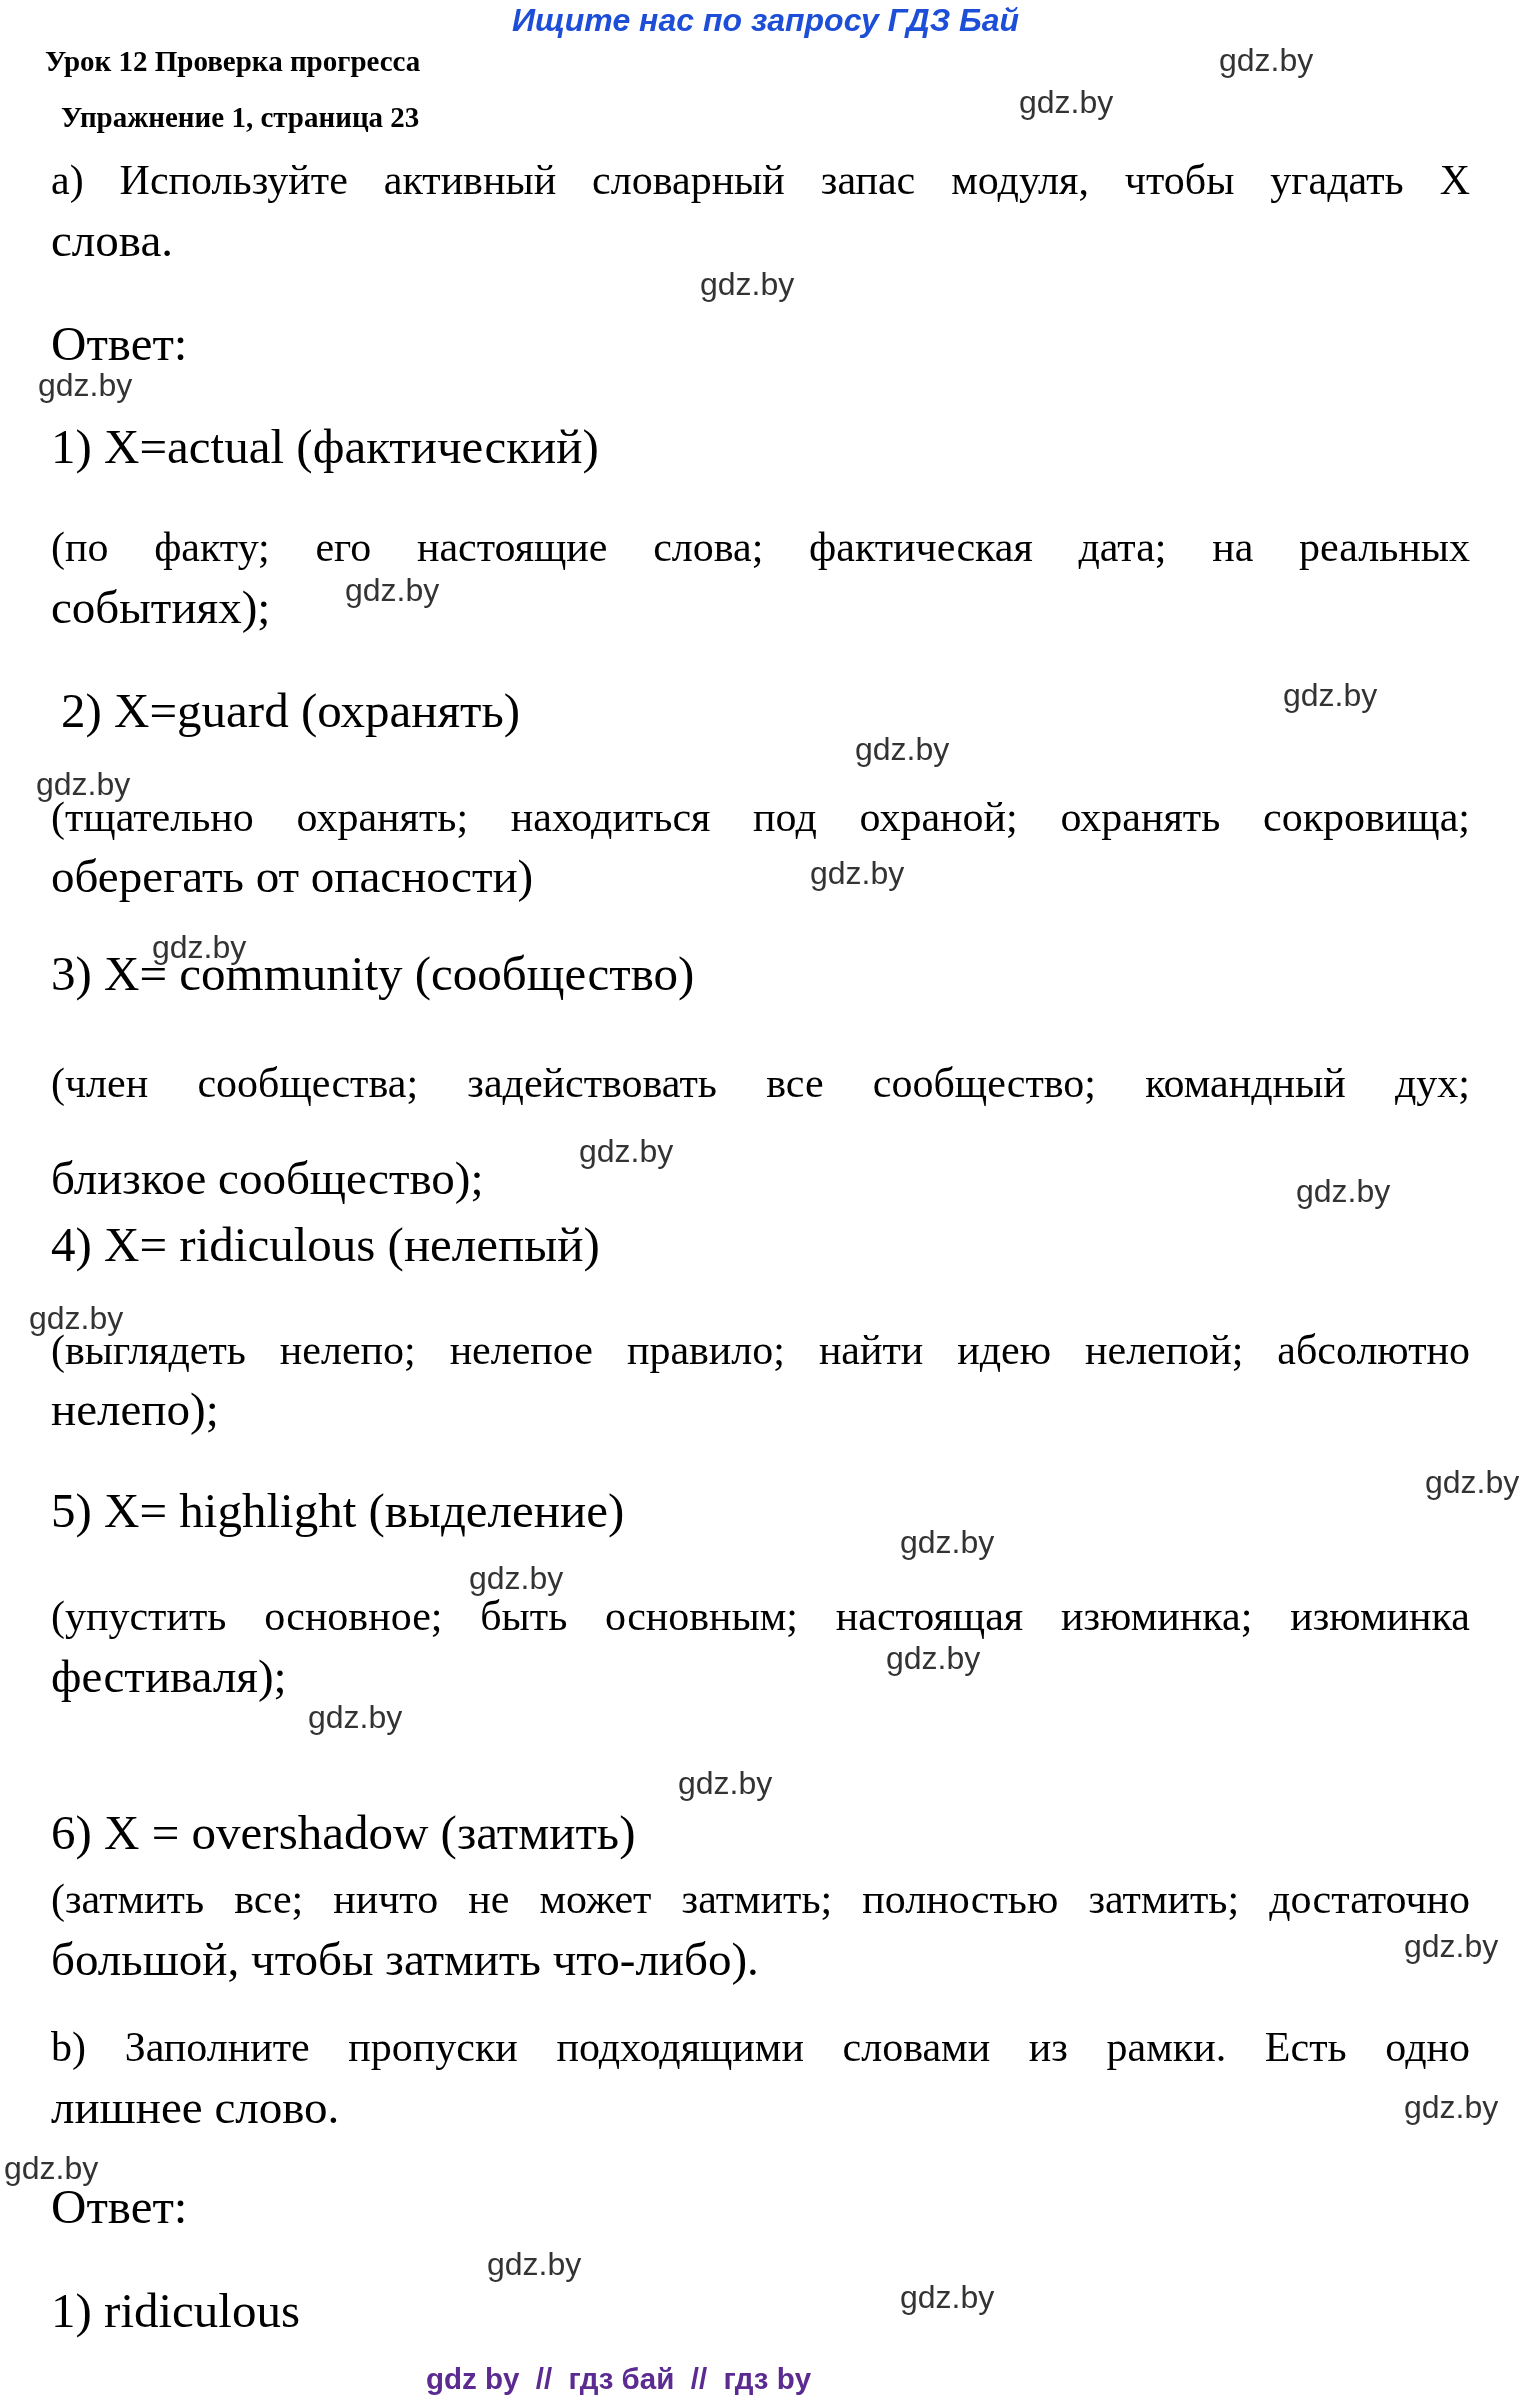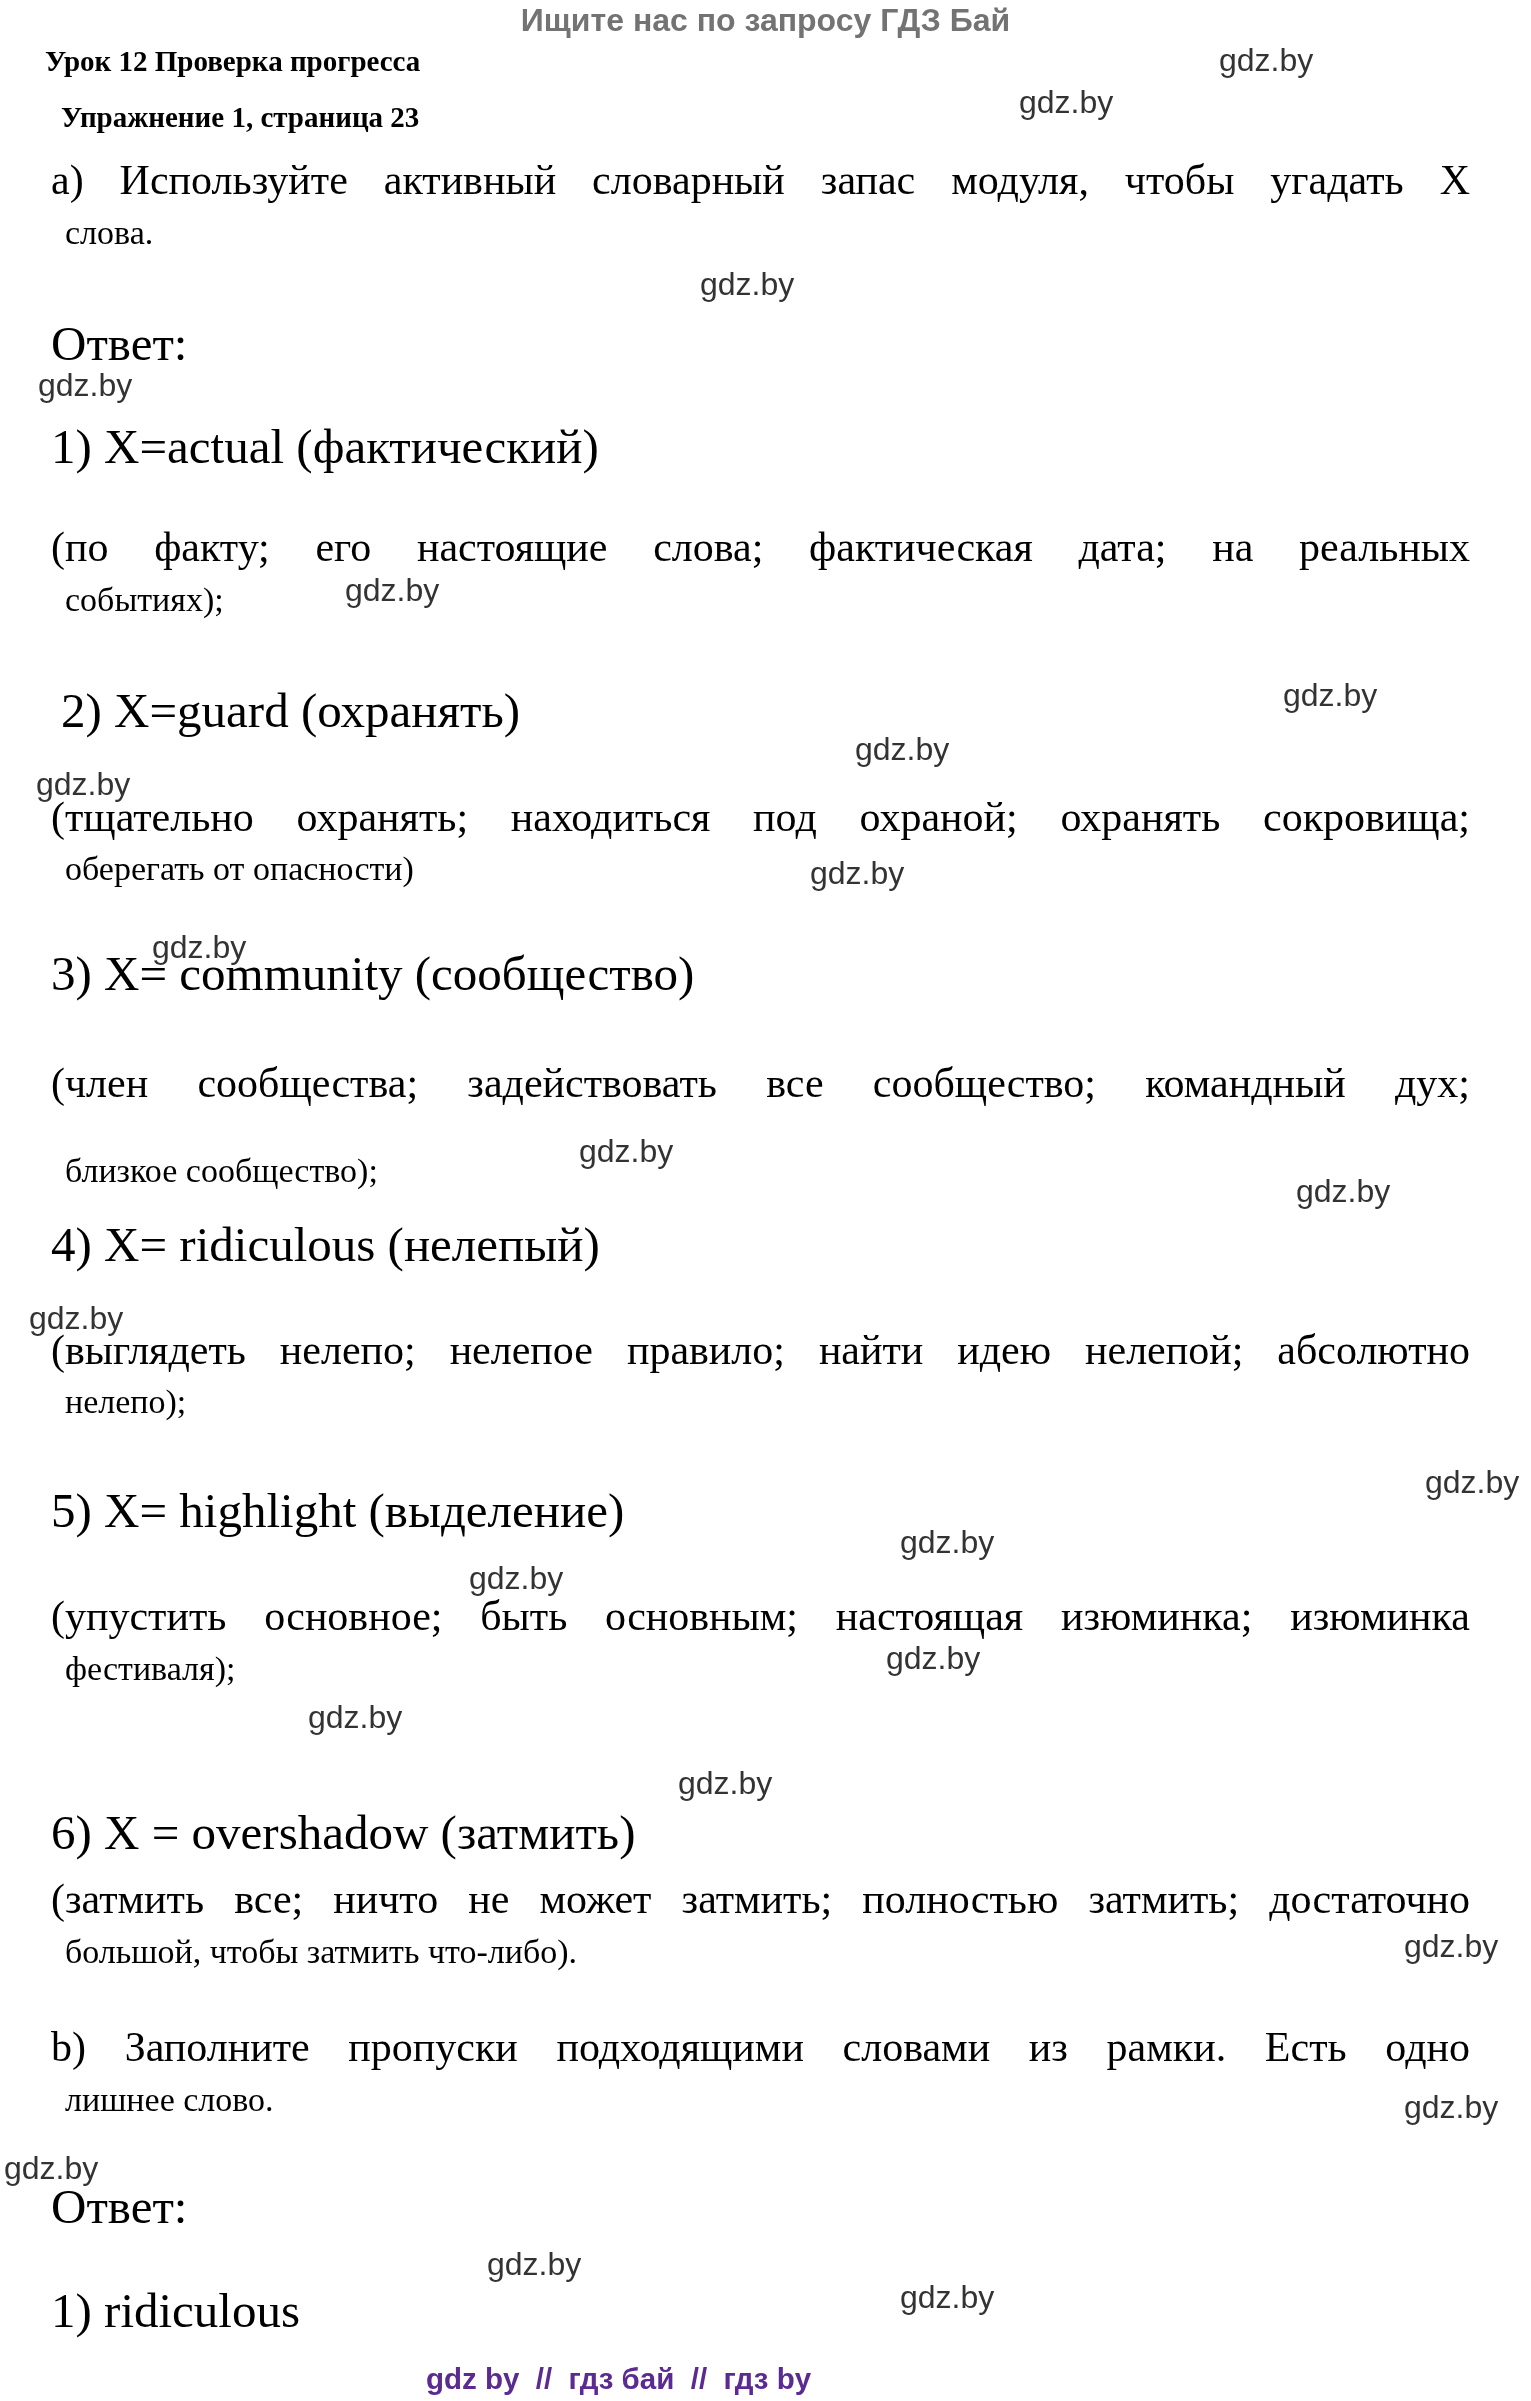--- a/index.html
+++ b/index.html
@@ -25,42 +25,42 @@
     font-size:29.5px;font-weight:700;
     white-space:pre;
   }
   .line{
     position:absolute;
     left:51px;
     white-space:pre;
     line-height:1.12;
   }
   .line.t{font-weight:bold;font-size:29px;}   
-  .line.b{font-size:34px;margin-left:14px;}                    
+  .line.b{font-size:47px;}                    
   .line.a{font-size:49px;}                    
   .line.j{                                    
     font-size:42px;
     width:1419px;
     white-space:normal;
     text-align:justify;
     text-align-last:justify;
     -moz-text-align-last:justify;
   }
   .wm{
     position:absolute;
     font-family:"Liberation Sans", sans-serif;
     font-size:32px;
     white-space:pre;
   }
 </style>
 </head>
 <body>
 
 <div class="page">
-  <div class="banner" style="color: #737373;">Ищите нас по запросу ГДЗ Бай</div>
+  <div class="banner" style="color: #1d4ed8; font-style: italic;">Ищите нас по запросу ГДЗ Бай</div>
   <div id="content">
       <div class="line t" style="top: 45px; left: 45px;">Урок 12 Проверка прогресса</div>
       <div class="line t" style="top: 101px; left: 61px;">Упражнение 1, страница 23</div>
       <div class="line j" style="top: 157px; left: 51px;">а) Используйте активный словарный запас модуля, чтобы угадать X</div>
       <div class="line b" style="top: 214px; left: 51px;">слова.</div>
       <div class="line a" style="top: 317px; left: 51px;">Ответ:</div>
       <div class="line a" style="top: 420px; left: 51px;">1) X=actual (фактический)</div>
       <div class="line j" style="top: 524px; left: 51px;">(по факту; его настоящие слова; фактическая дата; на реальных</div>
       <div class="line b" style="top: 581px; left: 51px;">событиях);</div>
       <div class="line a" style="top: 684px; left: 61px; font-family: Liberation Serif, serif;">2) X=guard (охранять)</div>

